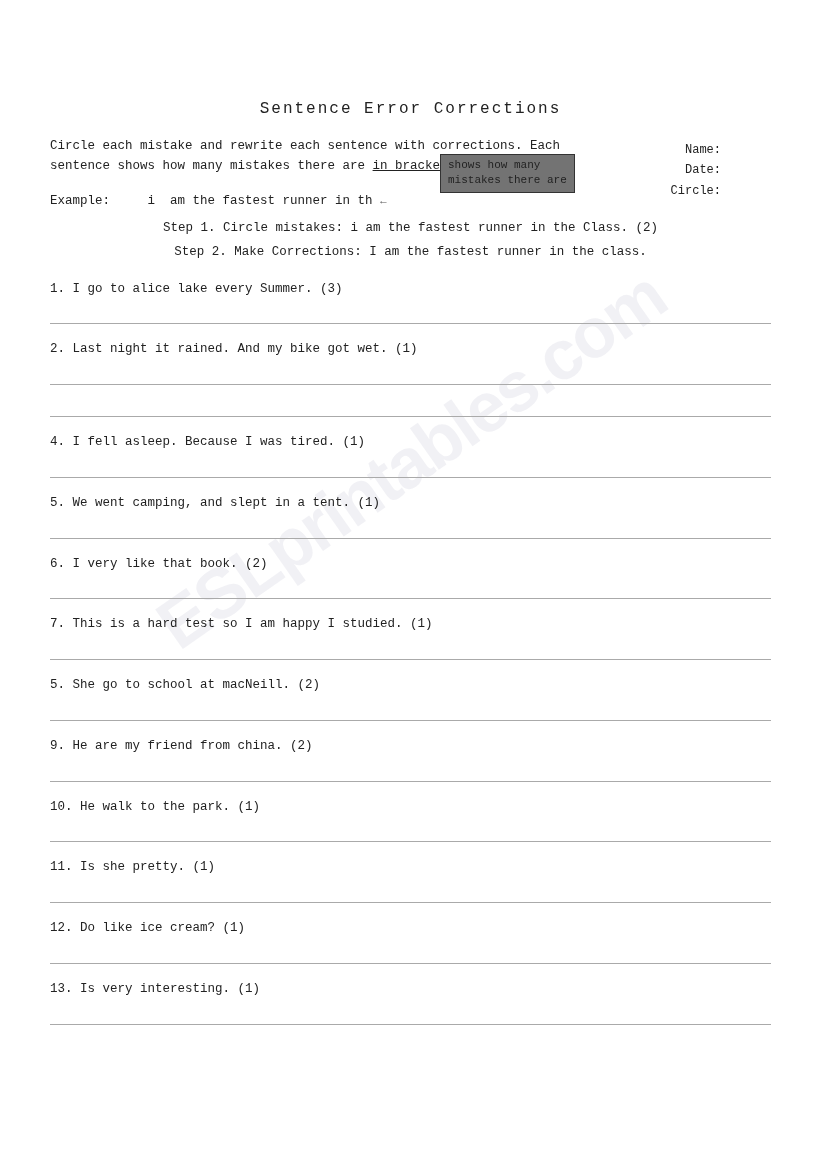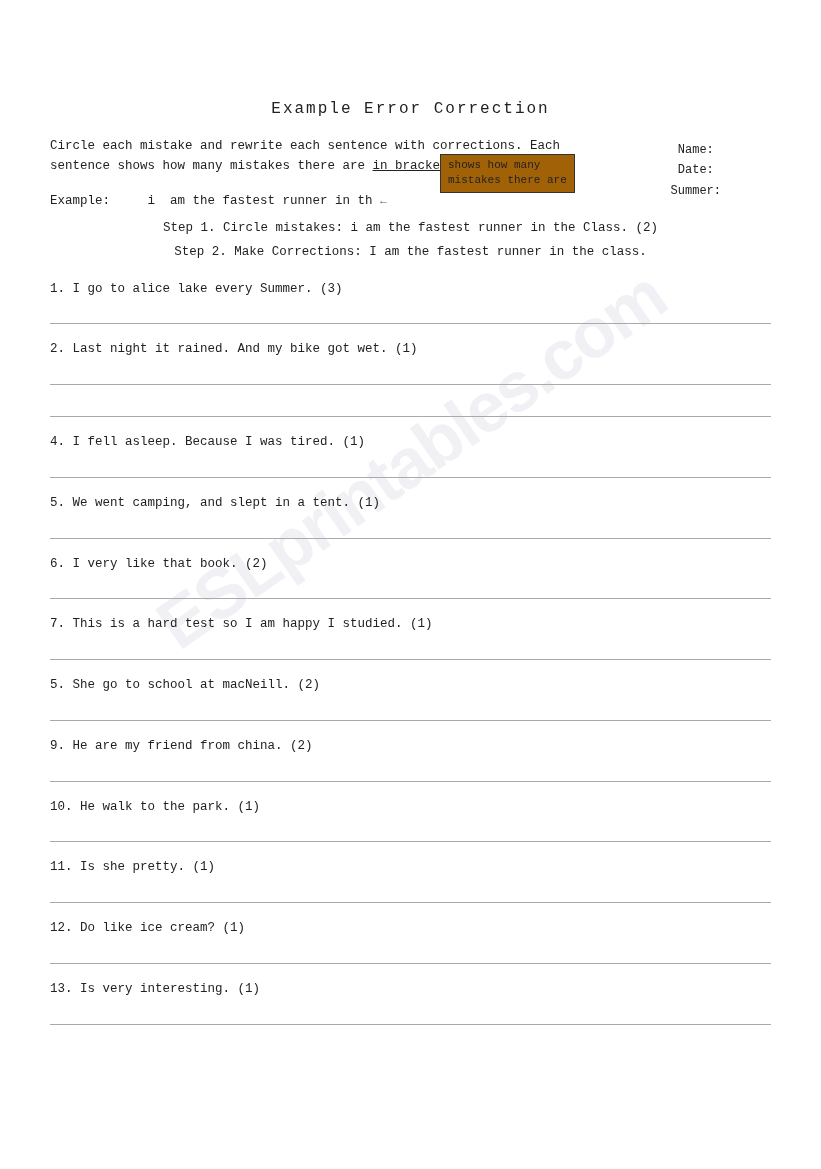--- a/index.html
+++ b/index.html
@@ -10,21 +10,21 @@
       color: #222;
       width: 821px;
       min-height: 1169px;
       padding: 40px 50px 40px 50px;
       position: relative;
     }
     .header-fields {
       position: absolute;
       top: 40px;
       right: 50px;
-      text-align: center;
+      text-align: right;
       font-size: 12px;
       line-height: 1.7;
     }
     .header-fields .field-label {
       display: block;
     }
     .page-title {
       text-align: center;
       font-size: 16px;
       letter-spacing: 2px;
@@ -33,21 +33,21 @@
     }
     .instructions {
       font-size: 12.5px;
       line-height: 1.6;
       margin-bottom: 6px;
       position: relative;
     }
     .tooltip-box {
       display: inline-block;
       border: 1px solid #333;
-      background: #a16207;
+      background: #737373;
       font-size: 11px;
       padding: 3px 7px;
       line-height: 1.4;
       position: absolute;
       top: 18px;
       left: 390px;
       white-space: nowrap;
       z-index: 10;
     }
     .example-block {
@@ -109,24 +109,24 @@
     }
   </style>
 </head>
 <body>
 
 <div class="content-wrap">
 
   <div class="header-fields">
     <span class="field-label">Name:</span>
     <span class="field-label">Date:</span>
-    <span class="field-label">Summer:</span>
-  </div>
-
-  <div class="page-title">Example Error Correction</div>
+    <span class="field-label">Circle:</span>
+  </div>
+
+  <div class="page-title">Sentence Error Corrections</div>
 
   <div class="instructions">
     <span>Circle each mistake and rewrite each sentence with corrections. Each</span><br>
     <span>sentence shows how many mistakes there are</span>
     <span class="in-brackets">in brackets. (  )</span>
     
     <div class="tooltip-box">
       <span>shows how many<br>mistakes there are</span>
     </div>
   </div>

